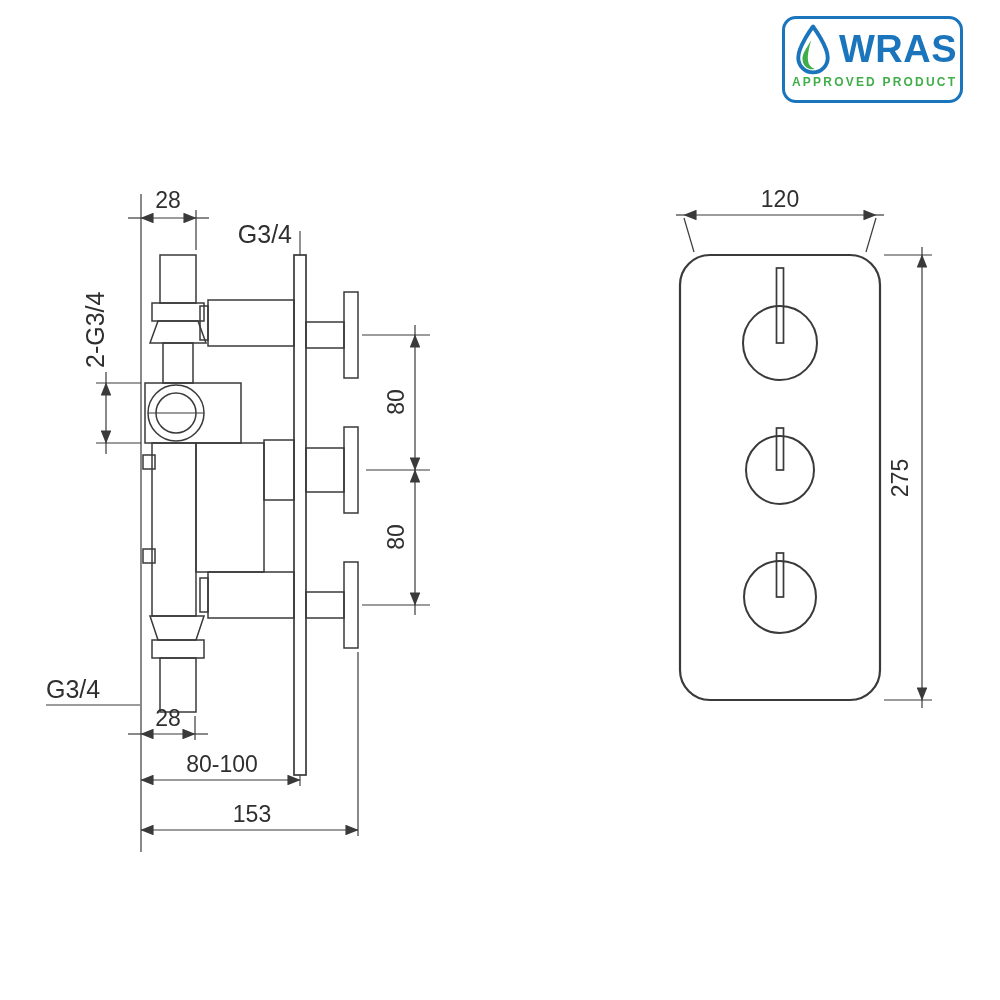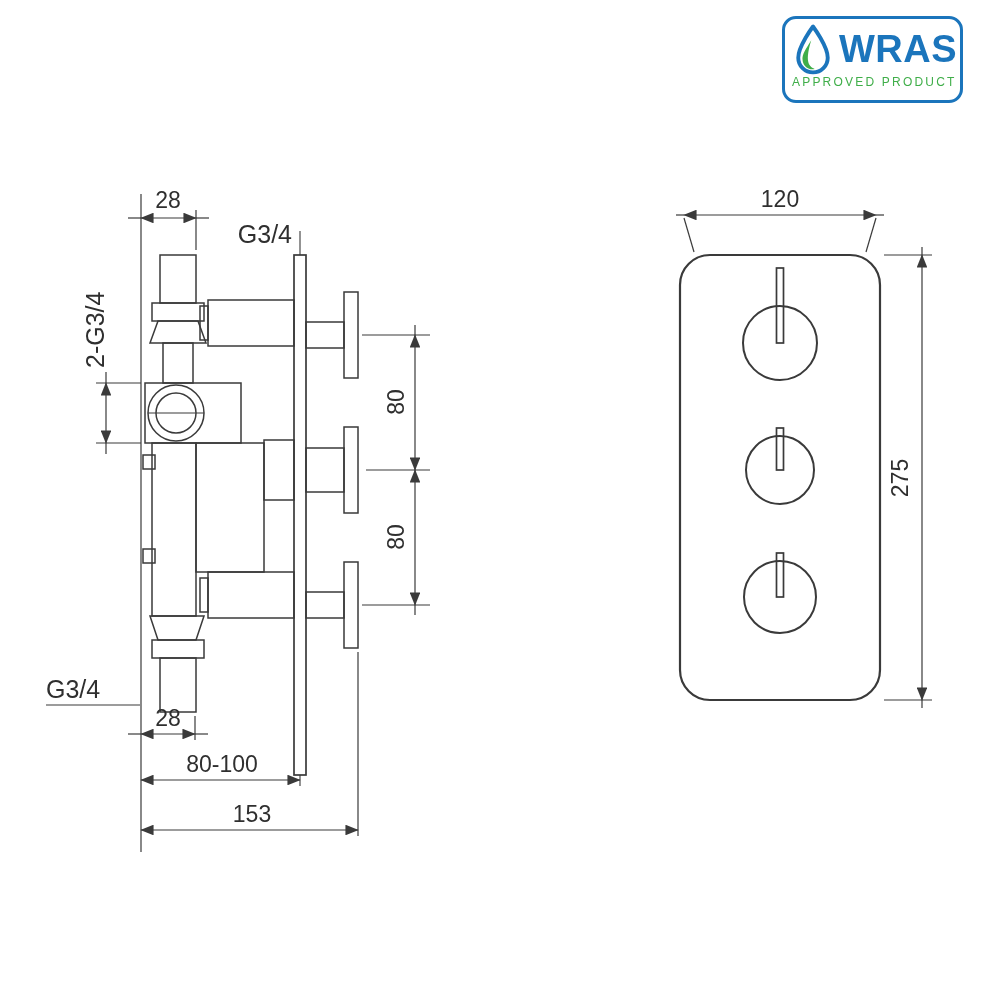--- a/index.html
+++ b/index.html
@@ -13,21 +13,21 @@
     position: absolute; left: 782px; top: 16px; width: 181px; height: 87px;
     border: 3.5px solid #1b75bc; border-radius: 14px; background: #ffffff;
     padding: 4px 9px 11px 7px; display: flex; flex-direction: column; justify-content: space-between;
   }
   .wras-row { display: flex; align-items: center; }
   .wras-drop { width: 42px; height: 52px; flex: 0 0 auto; }
   .wras-title {
     font-weight: bold; font-size: 38px; line-height: 1; color: #1b75bc; margin-left: 5px; letter-spacing: 0.5px;
   }
   .wras-subtitle {
-    font-weight: normal; font-size: 12px; color: #3fae49; letter-spacing: 2.2px; text-align: center;
+    font-weight: bold; font-size: 12px; color: #3fae49; letter-spacing: 2.2px; text-align: center;
     padding-bottom: 3px; white-space: nowrap;
   }
 </style>
 </head>
 <body>
 
 <div class="stage">
 
   <svg width="1000" height="1000" viewBox="0 0 1000 1000">
     <defs>

